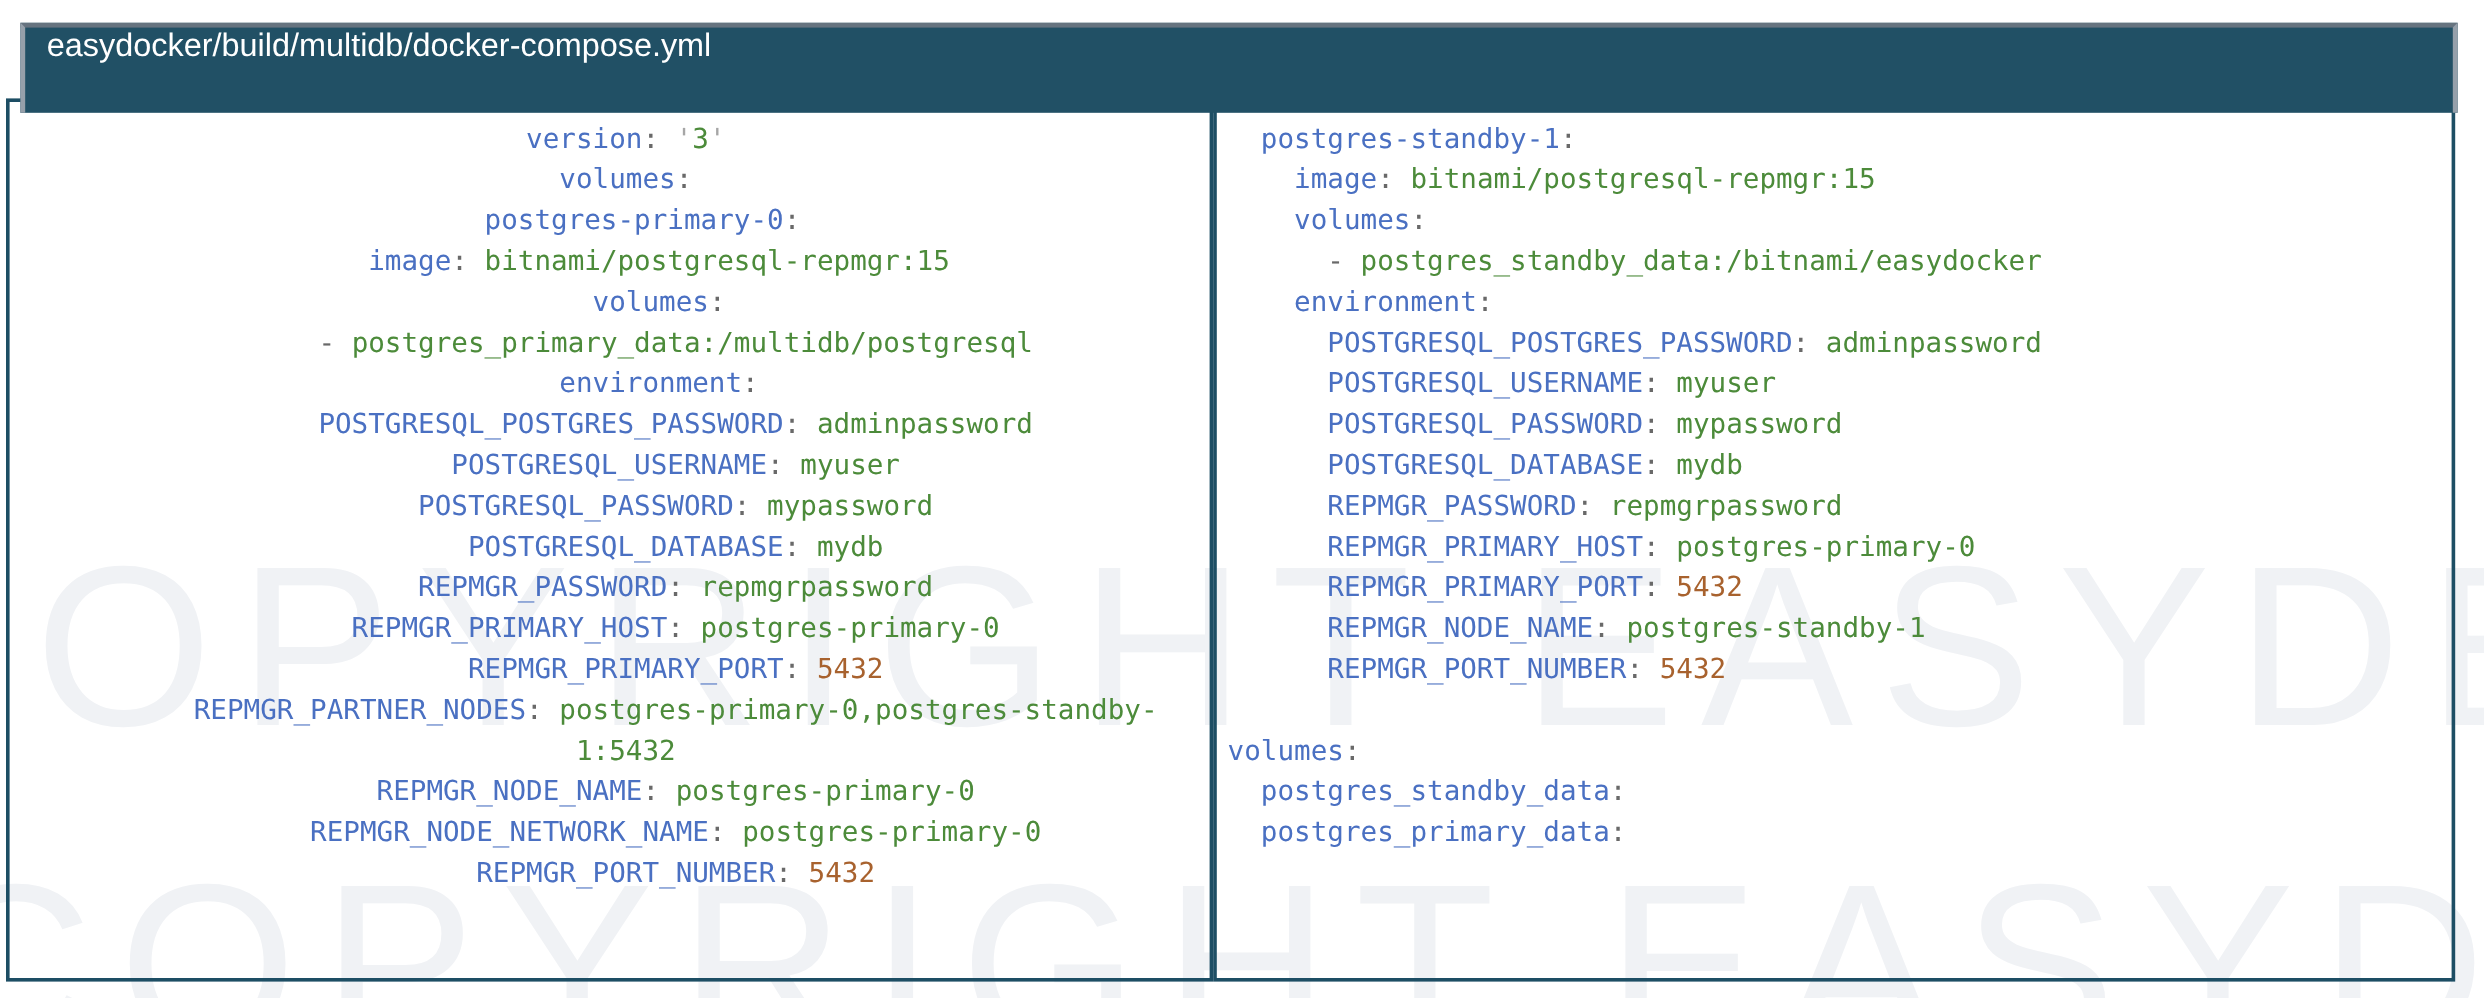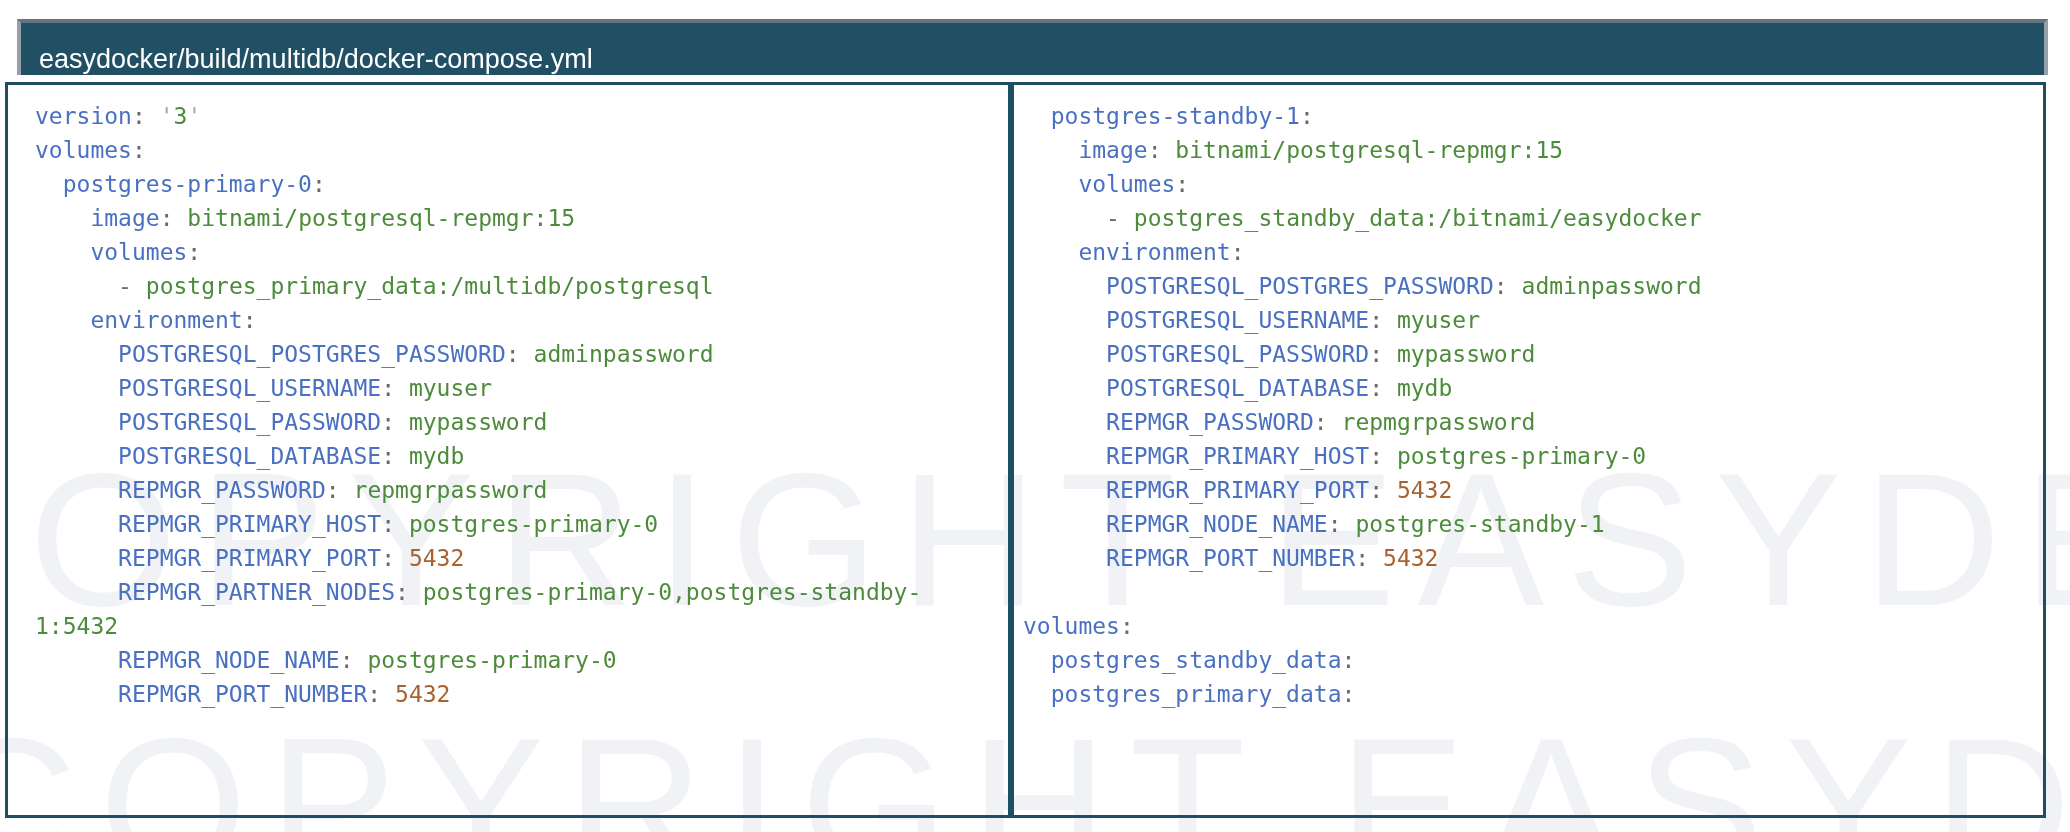--- a/index.html
+++ b/index.html
@@ -17,45 +17,45 @@
     white-space:nowrap;
     font-family:"Liberation Sans",sans-serif;
     font-size:190px;
     letter-spacing:22px;
     color:var(--watermark);
     font-weight:normal;
     user-select:none;
   }
   
   .titlebar{
-    position:absolute;left:17px;top:19px;width:2031px;height:56px;
+    position:absolute;left:17px;top:19px;width:2031px;height:75px;
     box-sizing:border-box;
     background:var(--titlebar_bg);
     border-top:4px solid #66737f;
     border-left:4px solid #96a0aa;
     border-right:4px solid #96a0aa;
-    display:flex;align-items:flex-end;
+    display:flex;align-items:flex-start;
     padding-left:18px;
     z-index:2;
   }
   .titlebar-text{
     font-family:"Liberation Sans",sans-serif;
     font-size:27px;
     color:#ffffff;
   }
   
   .panel{
     position:absolute;top:82px;height:736px;
     box-sizing:border-box;
     border:3px solid var(--panel_border);
     background:transparent;
     z-index:1;
     overflow:hidden;
   }
-  .panel-left{left:5px;width:1006px;}
+  .panel-left{left:5px;width:1006px;text-align:center;}
   .panel-right{left:1011px;width:1035px;}
   .code{
     margin:0;
     padding:14px 0 0 27px;
     font-size:23px;
     line-height:34px;
   }
   .panel-right .code{padding-left:9px;}
   .code-line{min-height:34px;white-space:pre;}
   .tok-k{color:var(--key);}
@@ -91,20 +91,21 @@
         <div class="code-line"><span class="tok-w">      </span><span class="tok-k">POSTGRESQL_POSTGRES_PASSWORD</span><span class="tok-p">:</span><span class="tok-w"> </span><span class="tok-v">adminpassword</span></div>
         <div class="code-line"><span class="tok-w">      </span><span class="tok-k">POSTGRESQL_USERNAME</span><span class="tok-p">:</span><span class="tok-w"> </span><span class="tok-v">myuser</span></div>
         <div class="code-line"><span class="tok-w">      </span><span class="tok-k">POSTGRESQL_PASSWORD</span><span class="tok-p">:</span><span class="tok-w"> </span><span class="tok-v">mypassword</span></div>
         <div class="code-line"><span class="tok-w">      </span><span class="tok-k">POSTGRESQL_DATABASE</span><span class="tok-p">:</span><span class="tok-w"> </span><span class="tok-v">mydb</span></div>
         <div class="code-line"><span class="tok-w">      </span><span class="tok-k">REPMGR_PASSWORD</span><span class="tok-p">:</span><span class="tok-w"> </span><span class="tok-v">repmgrpassword</span></div>
         <div class="code-line"><span class="tok-w">      </span><span class="tok-k">REPMGR_PRIMARY_HOST</span><span class="tok-p">:</span><span class="tok-w"> </span><span class="tok-v">postgres-primary-0</span></div>
         <div class="code-line"><span class="tok-w">      </span><span class="tok-k">REPMGR_PRIMARY_PORT</span><span class="tok-p">:</span><span class="tok-w"> </span><span class="tok-n">5432</span></div>
         <div class="code-line"><span class="tok-w">      </span><span class="tok-k">REPMGR_PARTNER_NODES</span><span class="tok-p">:</span><span class="tok-w"> </span><span class="tok-v">postgres-primary-0,postgres-standby-</span></div>
         <div class="code-line"><span class="tok-v">1:5432</span></div>
         <div class="code-line"><span class="tok-w">      </span><span class="tok-k">REPMGR_NODE_NAME</span><span class="tok-p">:</span><span class="tok-w"> </span><span class="tok-v">postgres-primary-0</span></div>
+        <div class="code-line"><span class="tok-w">      </span><span class="tok-k">REPMGR_NODE_NETWORK_NAME</span><span class="tok-p">:</span><span class="tok-w"> </span><span class="tok-v">postgres-primary-0</span></div>
         <div class="code-line"><span class="tok-w">      </span><span class="tok-k">REPMGR_PORT_NUMBER</span><span class="tok-p">:</span><span class="tok-w"> </span><span class="tok-n">5432</span></div>
       </div>
   </div>
 
   <div class="panel panel-right">
     <div class="code">
         <div class="code-line"><span class="tok-w">  </span><span class="tok-k">postgres-standby-1</span><span class="tok-p">:</span></div>
         <div class="code-line"><span class="tok-w">    </span><span class="tok-k">image</span><span class="tok-p">:</span><span class="tok-w"> </span><span class="tok-v">bitnami/postgresql-repmgr:15</span></div>
         <div class="code-line"><span class="tok-w">    </span><span class="tok-k">volumes</span><span class="tok-p">:</span></div>
         <div class="code-line"><span class="tok-w">      </span><span class="tok-p">-</span><span class="tok-w"> </span><span class="tok-v">postgres_standby_data:/bitnami/easydocker</span></div>

